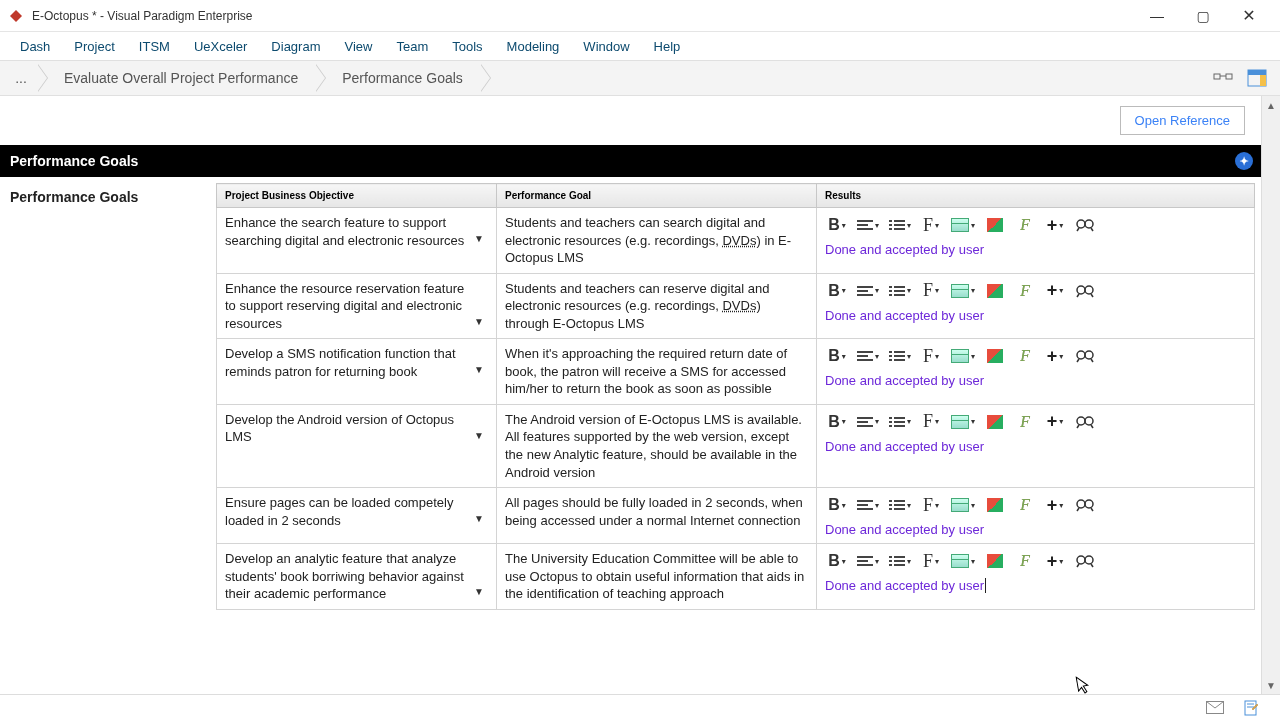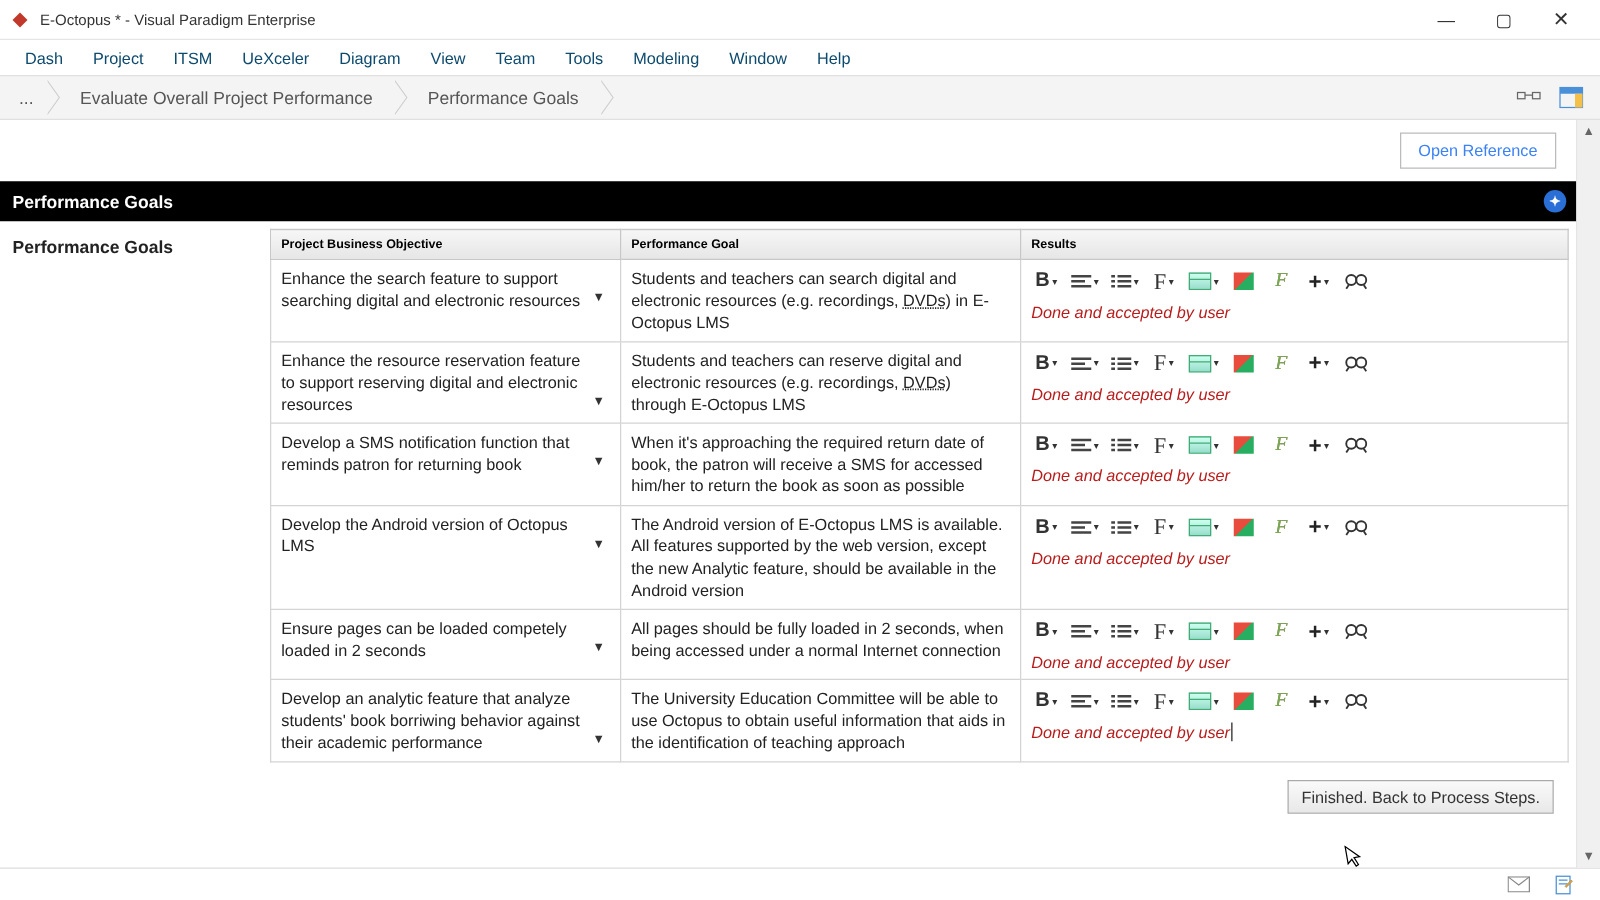--- a/index.html
+++ b/index.html
@@ -65,21 +65,21 @@
 .rt-lines { display:flex; flex-direction:column; gap:2px; width:16px; }
 .rt-lines span { display:block; height:2px; background:#444; }
 .rt-lines.left span:nth-child(2){ width:70%; }
 .rt-lines.bullets span { position:relative; margin-left:5px; }
 .rt-lines.bullets span::before { content:""; position:absolute; left:-5px; top:0; width:3px; height:2px; background:#444; }
 .rt-table-ic { width:18px; height:14px; border:1px solid #4a7; background:linear-gradient(#cfe,#9dc); position:relative; }
 .rt-table-ic::before { content:""; position:absolute; left:0; right:0; top:4px; height:1px; background:#4a7; }
 .rt-img-ic { width:16px; height:14px; background:linear-gradient(135deg,#e74c3c 50%,#27ae60 50%); }
 .rt-clear { font-style:italic; font-family:"Times New Roman",serif; font-size:16px; background:linear-gradient(90deg,#a67c52,#6b4423); -webkit-background-clip:text; color:#7a5; }
 .rt-plus { font-size:18px; font-weight:bold; color:#222; }
-.res-text { color:#b91c1c; font-size:13px;font-style:italic; }
+.res-text { color:#6d28d9; font-size:13px; }
 .cursor-end { border-right:1px solid #222; padding-right:1px; animation: blink 1s step-end infinite; }
 @keyframes blink { 50% { border-color: transparent; } }
 
 
 .finish-row { display:flex; justify-content:flex-end; padding:8px 18px 6px; }
 .finish-btn { border:1px solid #aaa; background:linear-gradient(#fafafa,#e8e8e8); padding:5px 10px; font-size:13px; color:#333; }
 
 
 .statusbar { height:26px; border-top:1px solid #ddd; display:flex; justify-content:flex-end; align-items:center; gap:18px; padding:0 20px; }
 .sb-icon { width:18px; height:18px; display:flex; align-items:center; justify-content:center; font-size:14px; color:#555; }
@@ -456,23 +456,20 @@
                       <line x1="3" y1="10" x2="1" y2="13" stroke="#333" stroke-width="1.5"></line>
                       <line x1="15" y1="10" x2="17" y2="13" stroke="#333" stroke-width="1.5"></line>
                     </svg>
                   </div>
   </div><span class="res-text">Done and accepted by user<span class="cursor-end"></span></span></td>
             </tr>
           </tbody>
       </table>
     </div>
 
-    <div class="finish-row">
-      <button class="finish-btn">Finished. Back to Process Steps.</button>
-    </div>
 
   </div>
 
   <div class="scroll-gutter">
     <div class="scroll-arrow top">▲</div>
     <div class="scroll-arrow bottom">▼</div>
   </div>
 </div>
 
 <div class="statusbar">

